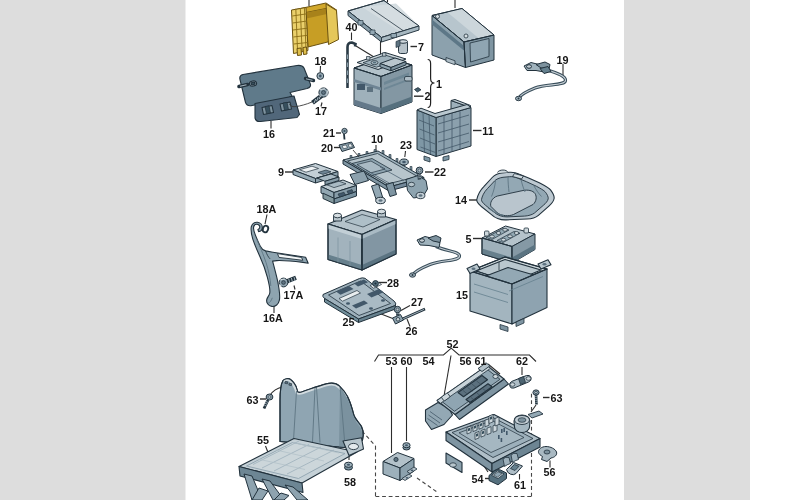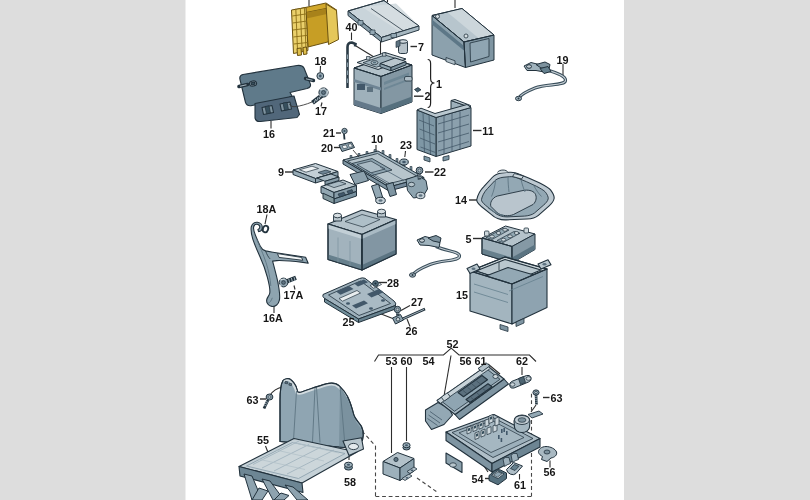--- a/index.html
+++ b/index.html
@@ -1,16 +1,16 @@
 <!DOCTYPE html>
 <html><head>
 <meta charset="utf-8">
 <style>
   html,body{margin:0;padding:0;background:#fff;}
-  .wrap{position:relative;width:810px;height:500px;overflow:hidden;background:#fff;}
+  .wrap{position:relative;width:750px;height:500px;overflow:hidden;background:#fff;}
   svg{display:block;}
   text{font-family:"Liberation Sans",sans-serif;font-weight:bold;fill:#161616;}
 </style>
 </head>
 <body>
 <div class="wrap">
 <svg width="810" height="500" viewBox="0 0 810 500">
   <rect x="0" y="0" width="810" height="500" fill="#ffffff"></rect>
   <rect x="0" y="0" width="185.5" height="500" fill="#dddddd"></rect>
   <rect x="624" y="0" width="186" height="500" fill="#dddddd"></rect>

